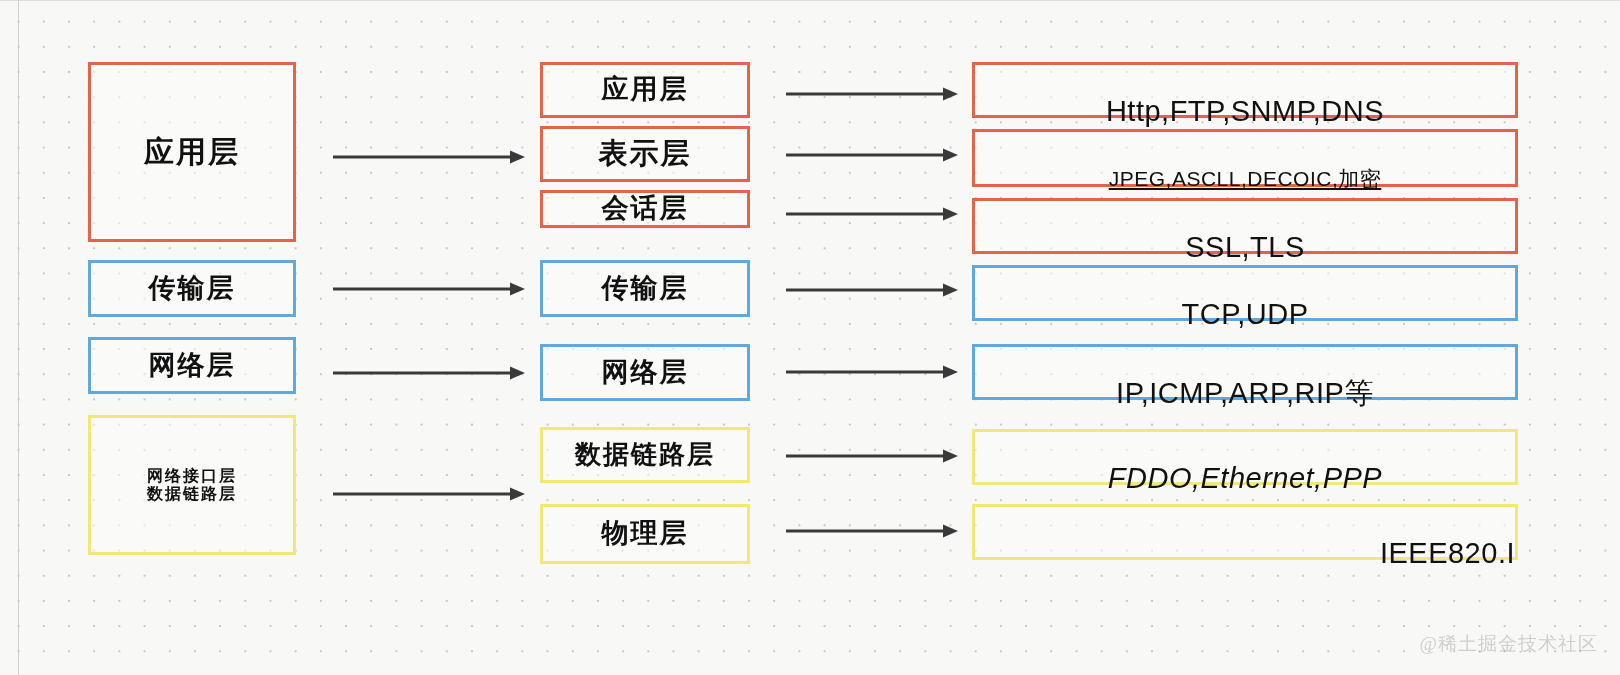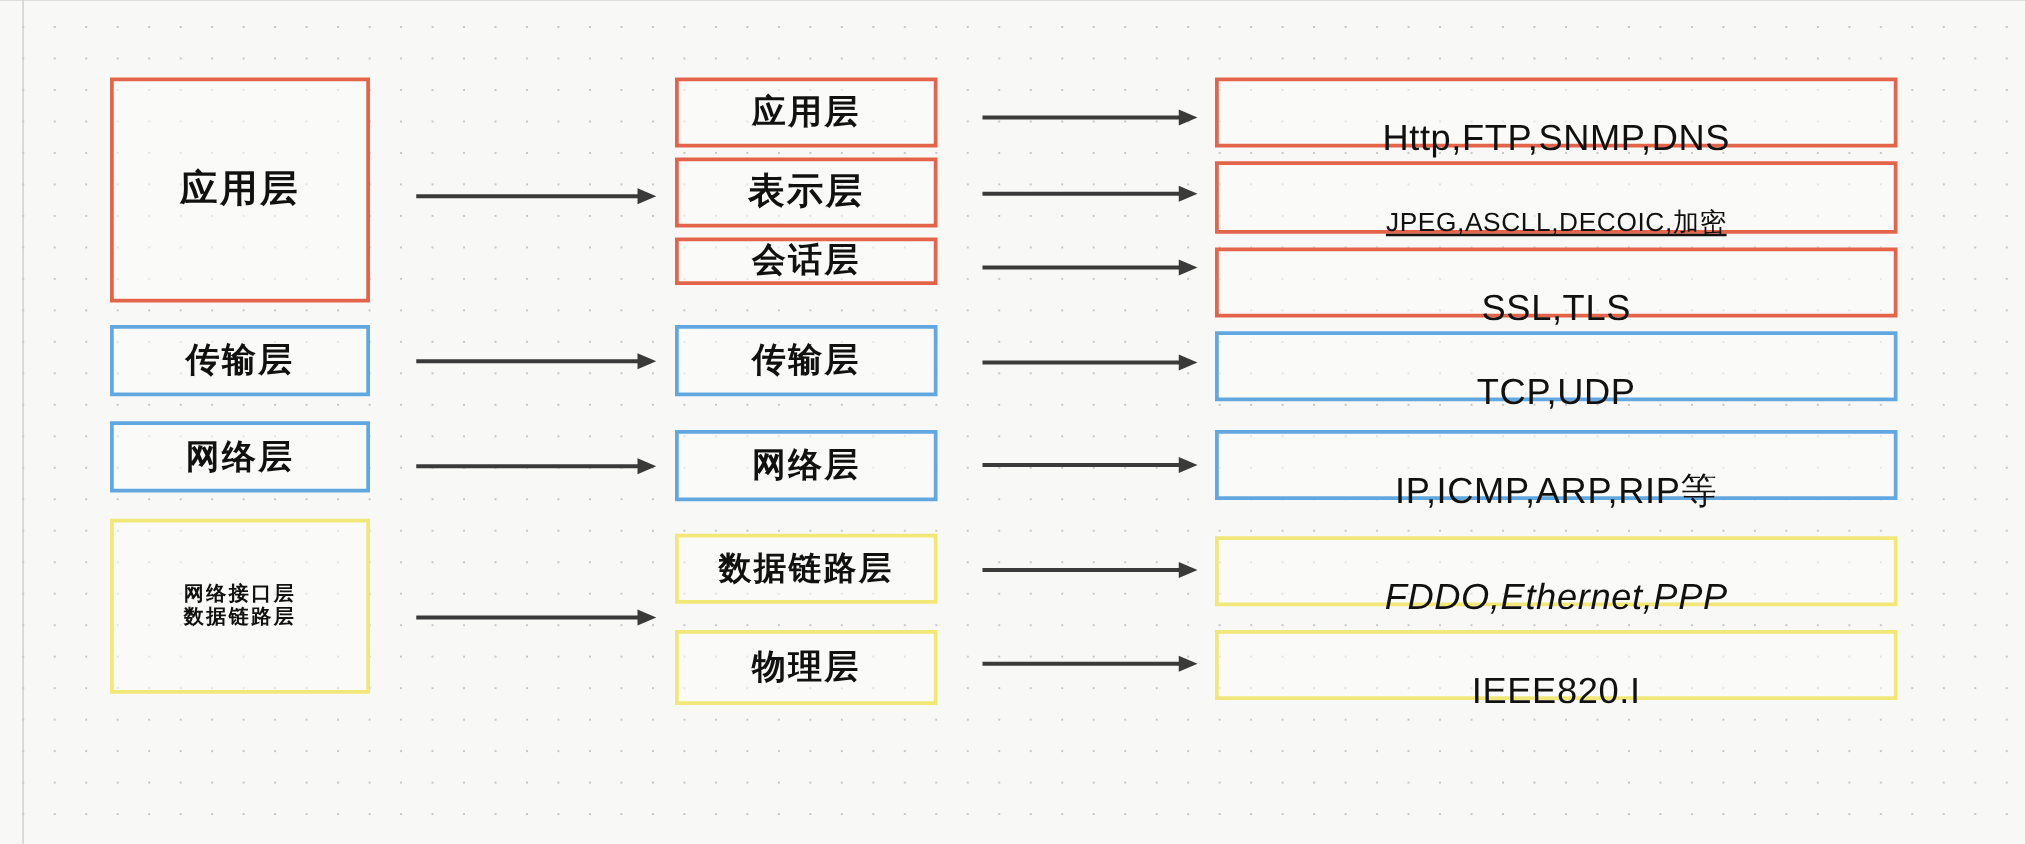--- a/index.html
+++ b/index.html
@@ -145,21 +145,21 @@
       </div>
       <div class="box blue" style="left: 972px; top: 265px; width: 546px; height: 56px;">
         <span class="label-en" style="font-size: 29px;">TCP,UDP</span>
       </div>
       <div class="box blue" style="left: 972px; top: 344px; width: 546px; height: 56px;">
         <span class="label-en" style="font-size: 29px; text-align: center;">IP,ICMP,ARP,RIP等</span>
       </div>
       <div class="box yellow" style="left: 972px; top: 429px; width: 546px; height: 56px; font-style: italic;">
         <span class="label-en" style="font-size: 29px;">FDDO,Ethernet,PPP</span>
       </div>
-      <div class="box yellow" style="left: 972px; top: 504px; width: 546px; height: 56px;">
+      <div class="box yellow" style="left: 972px; top: 504px; width: 546px; height: 56px; justify-content: flex-end;">
         <span class="label-en" style="font-size: 29px;">IEEE820.I</span>
       </div>
     </div>
   <div id="arrows-layer">
       <div class="arrow" style="left: 333px; top: 147px; width: 192px;">
         <svg width="192" height="20" viewBox="0 0 192 20">
           <line x1="0" y1="10" x2="179" y2="10" stroke="#3a3a3a" stroke-width="3.2" stroke-linecap="butt"></line>
           <polygon points="177,3.6 192,10 177,16.4" fill="#3a3a3a"></polygon>
         </svg>
       </div>
@@ -218,13 +218,14 @@
         </svg>
       </div>
       <div class="arrow" style="left: 786px; top: 521px; width: 172px;">
         <svg width="172" height="20" viewBox="0 0 172 20">
           <line x1="0" y1="10" x2="159" y2="10" stroke="#3a3a3a" stroke-width="3.2" stroke-linecap="butt"></line>
           <polygon points="157,3.6 172,10 157,16.4" fill="#3a3a3a"></polygon>
         </svg>
       </div>
     </div>
 
+  <div class="watermark">@稀土掘金技术社区</div>
 </div>
 
 </body></html>

